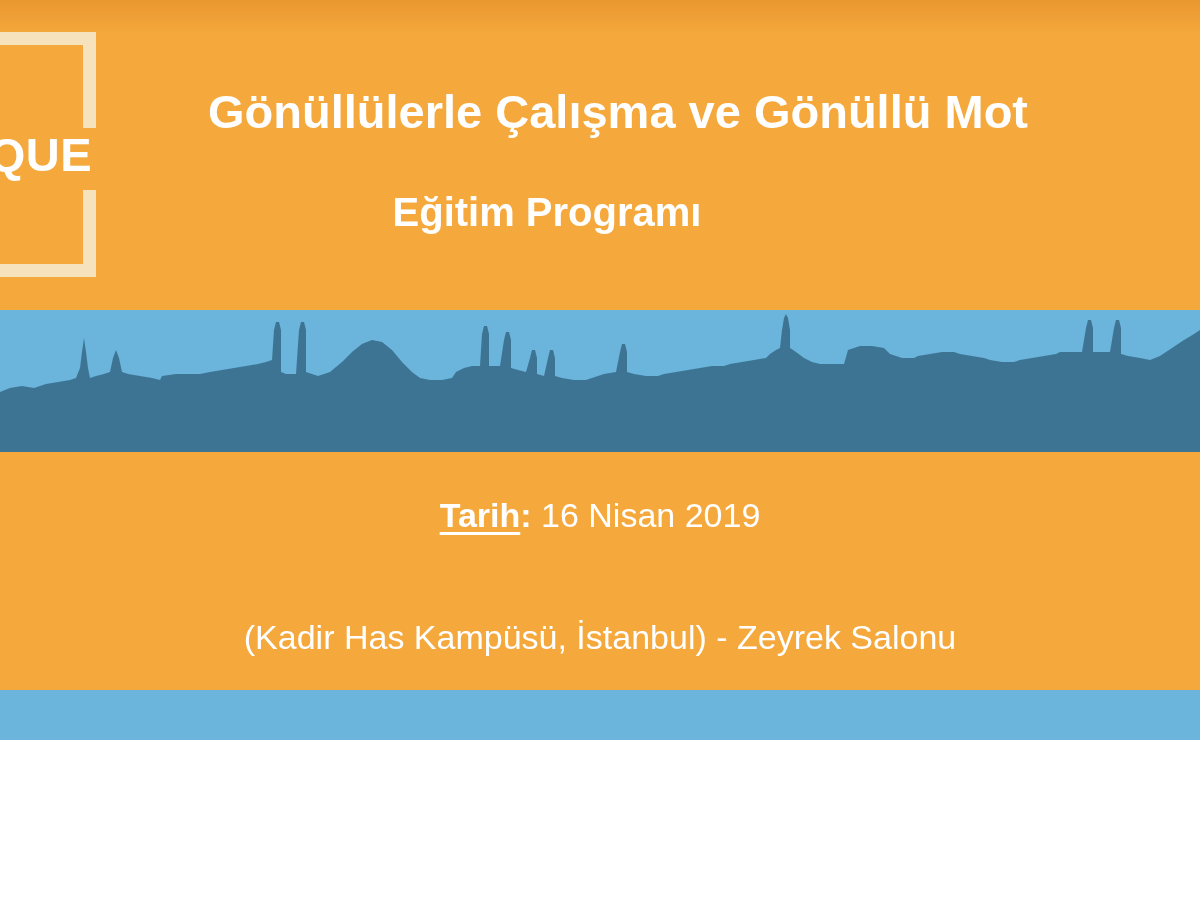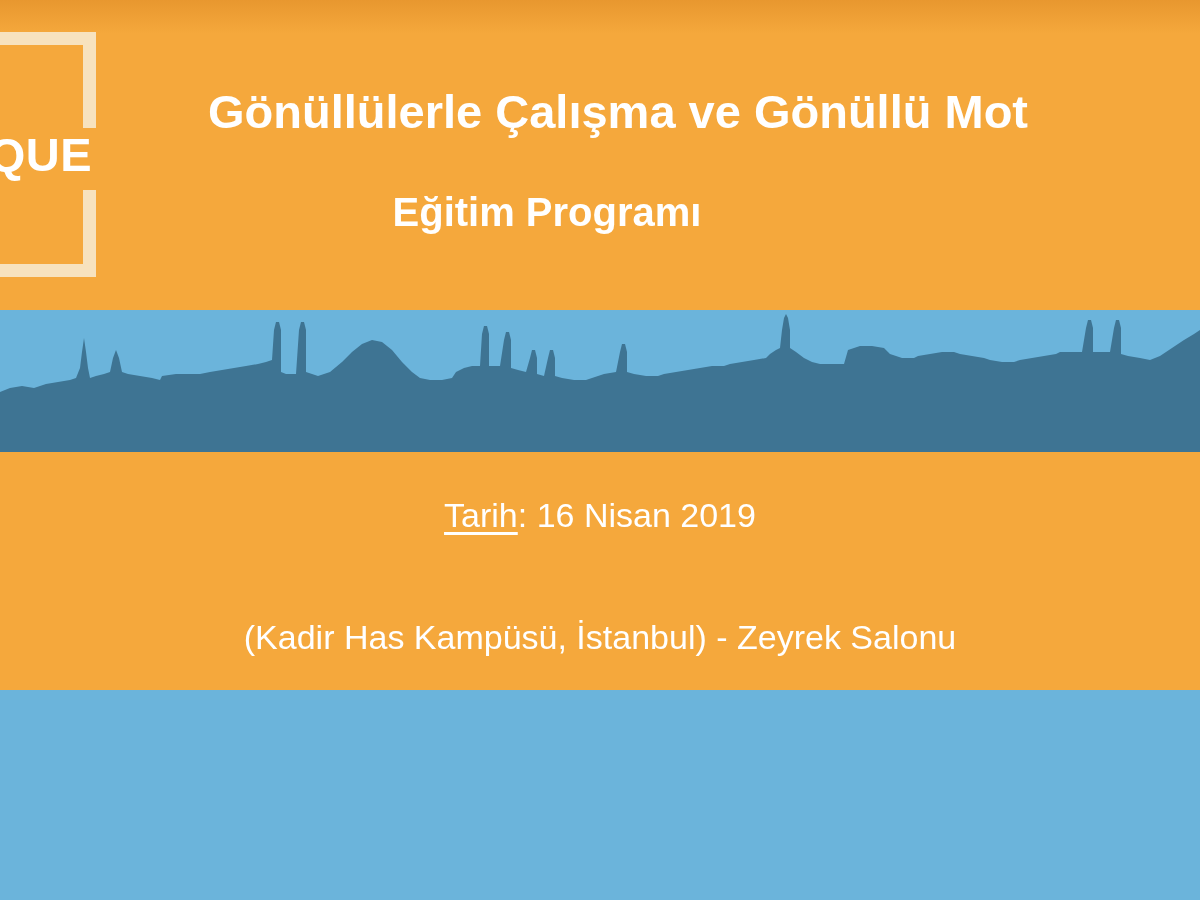--- a/index.html
+++ b/index.html
@@ -8,21 +8,21 @@
     padding: 0;
     background: #ffffff;
   }
   body {
     font-family: "Liberation Sans", sans-serif;
   }
 
   .poster {
     position: relative;
     width: 1200px;
-    height: 900px;
+    height: 740px;
     overflow: hidden;
     background: #0f766e;
   }
 
   
   .band-header {
     position: absolute;
     left: 0;
     top: 0;
     width: 1200px;
@@ -136,21 +136,21 @@
   }
   .detail-line {
     width: 1200px;
     text-align: center;
     color: #ffffff;
     font-size: 34px;
     line-height: 1.0;
     white-space: nowrap;
   }
   .detail-line .lbl {
-    font-weight: 400;
+    font-weight: 700;
   }
   .detail-line .lbl u {
     text-decoration: underline;
     text-underline-offset: 5px;
   }
   .detail-line .val {
     font-weight: 400;
     margin-top: 39px;
   }
   .line-1 { position: absolute; left: 0; top: 498px; }

